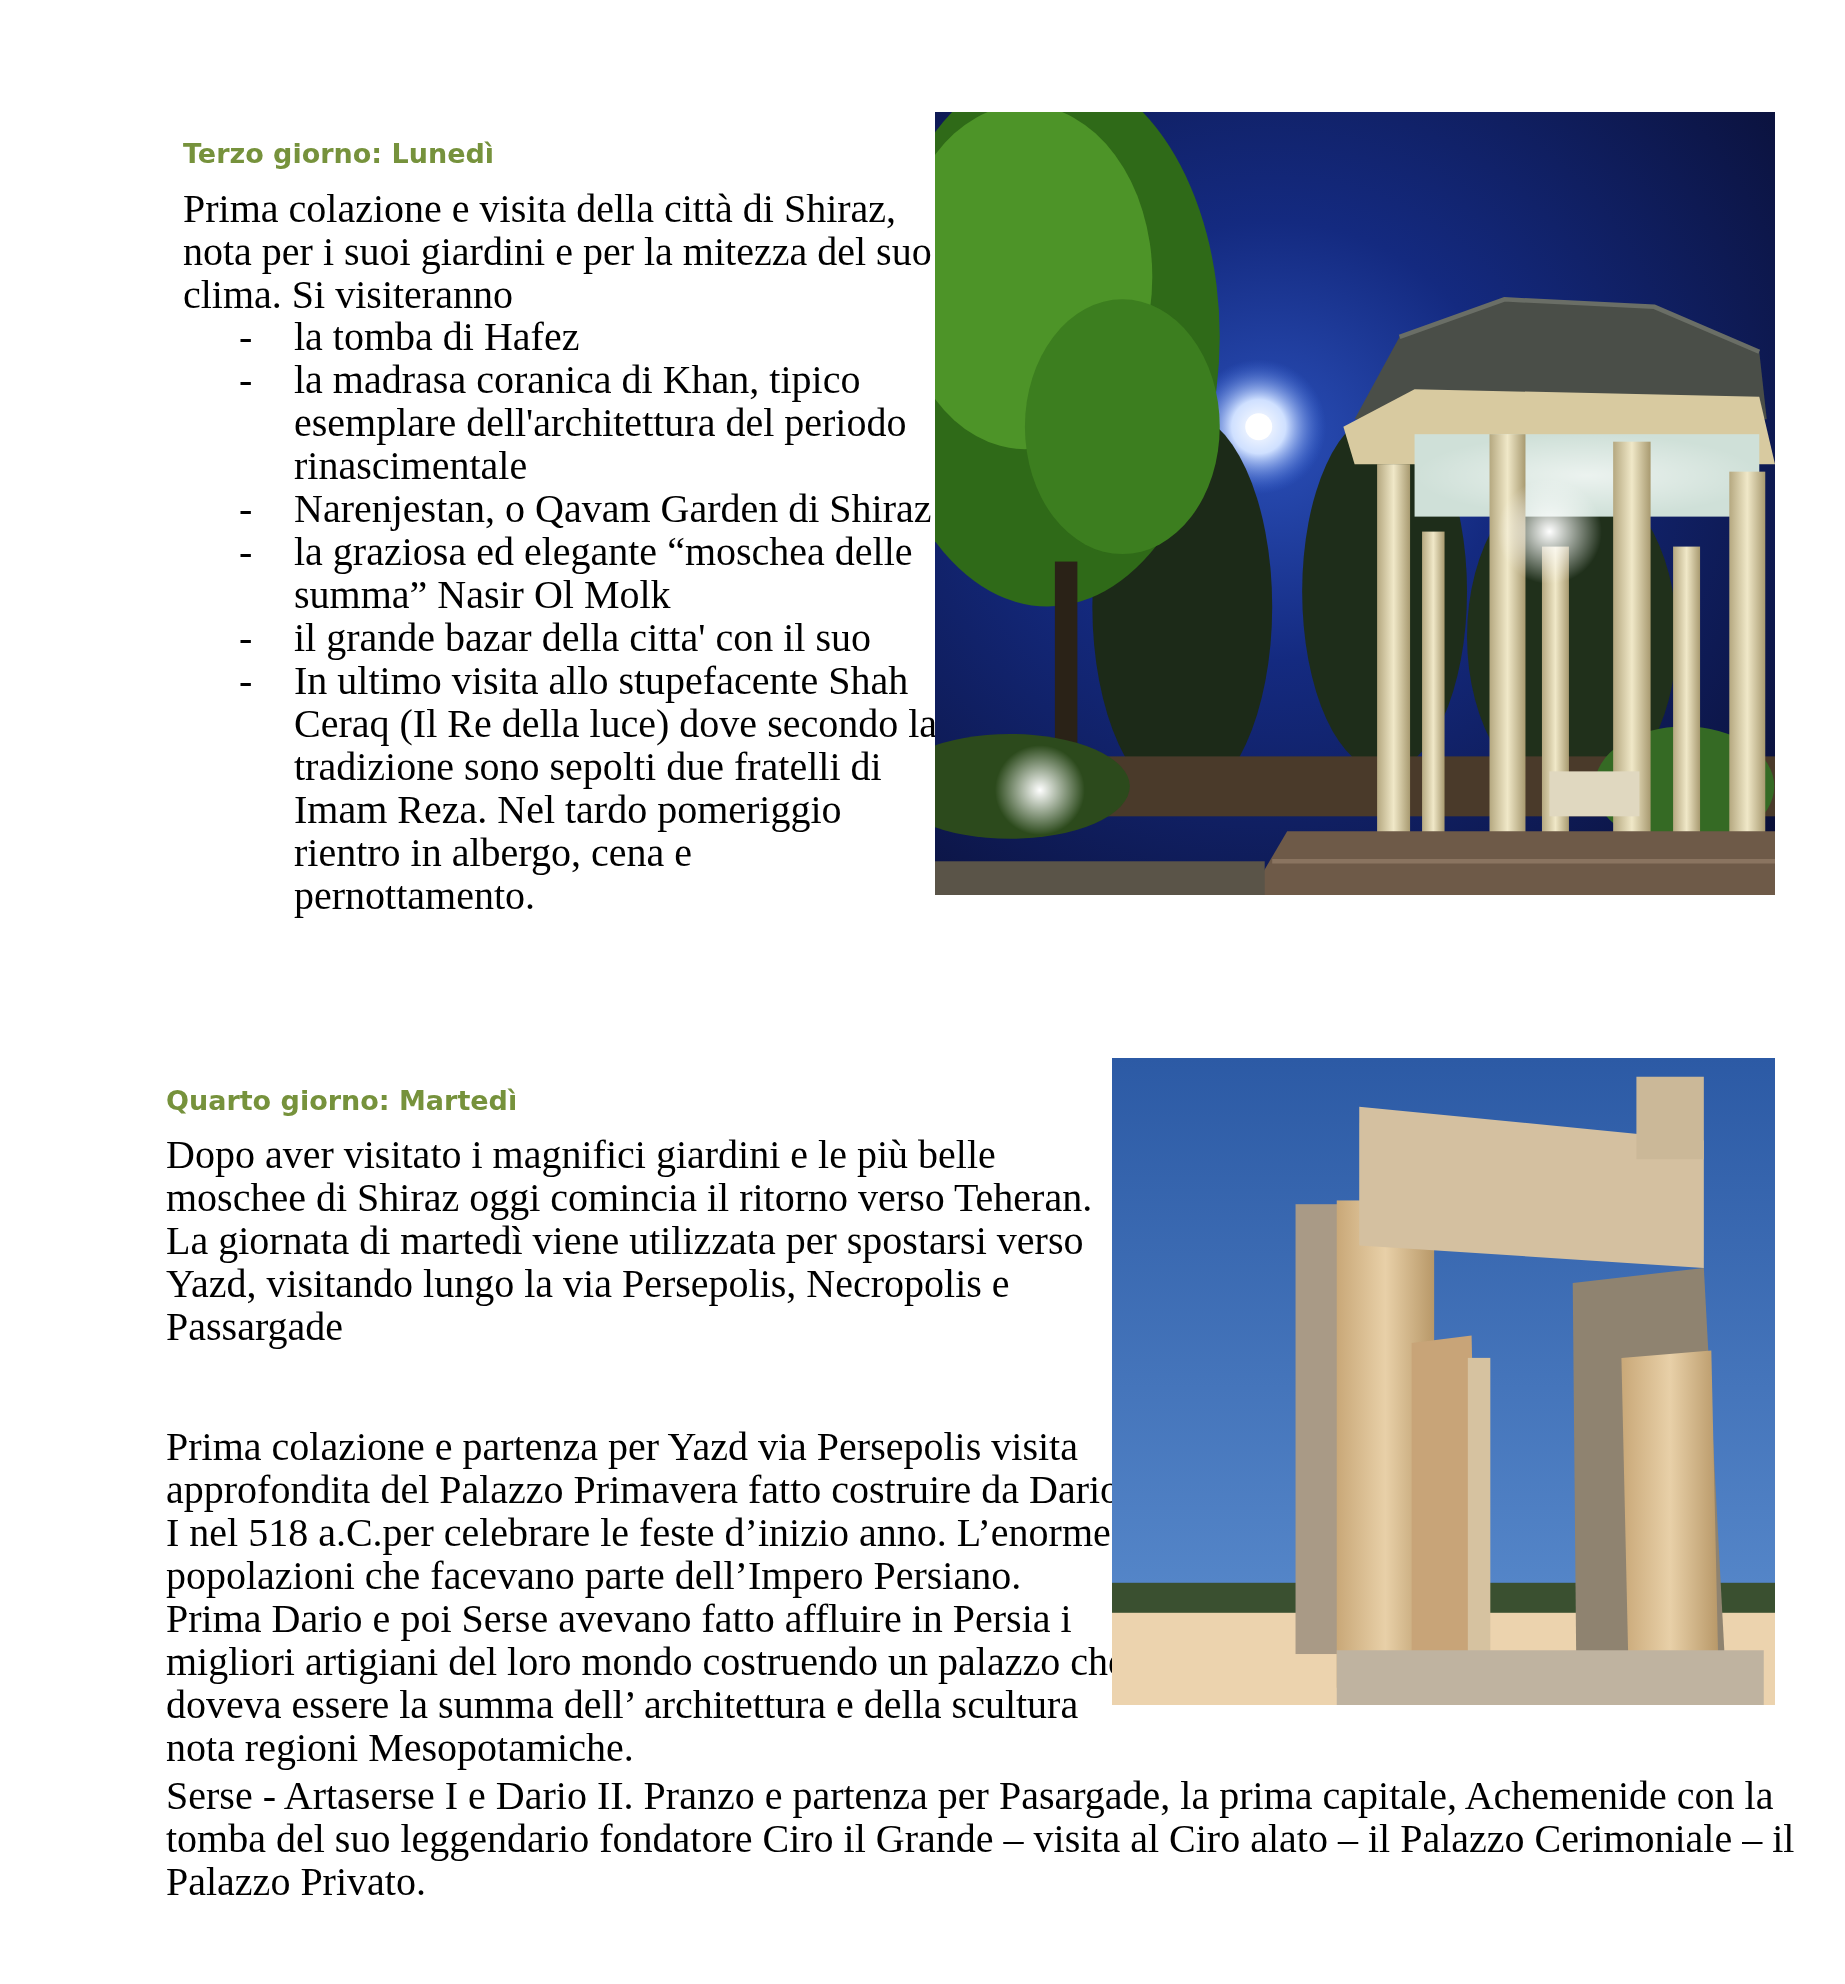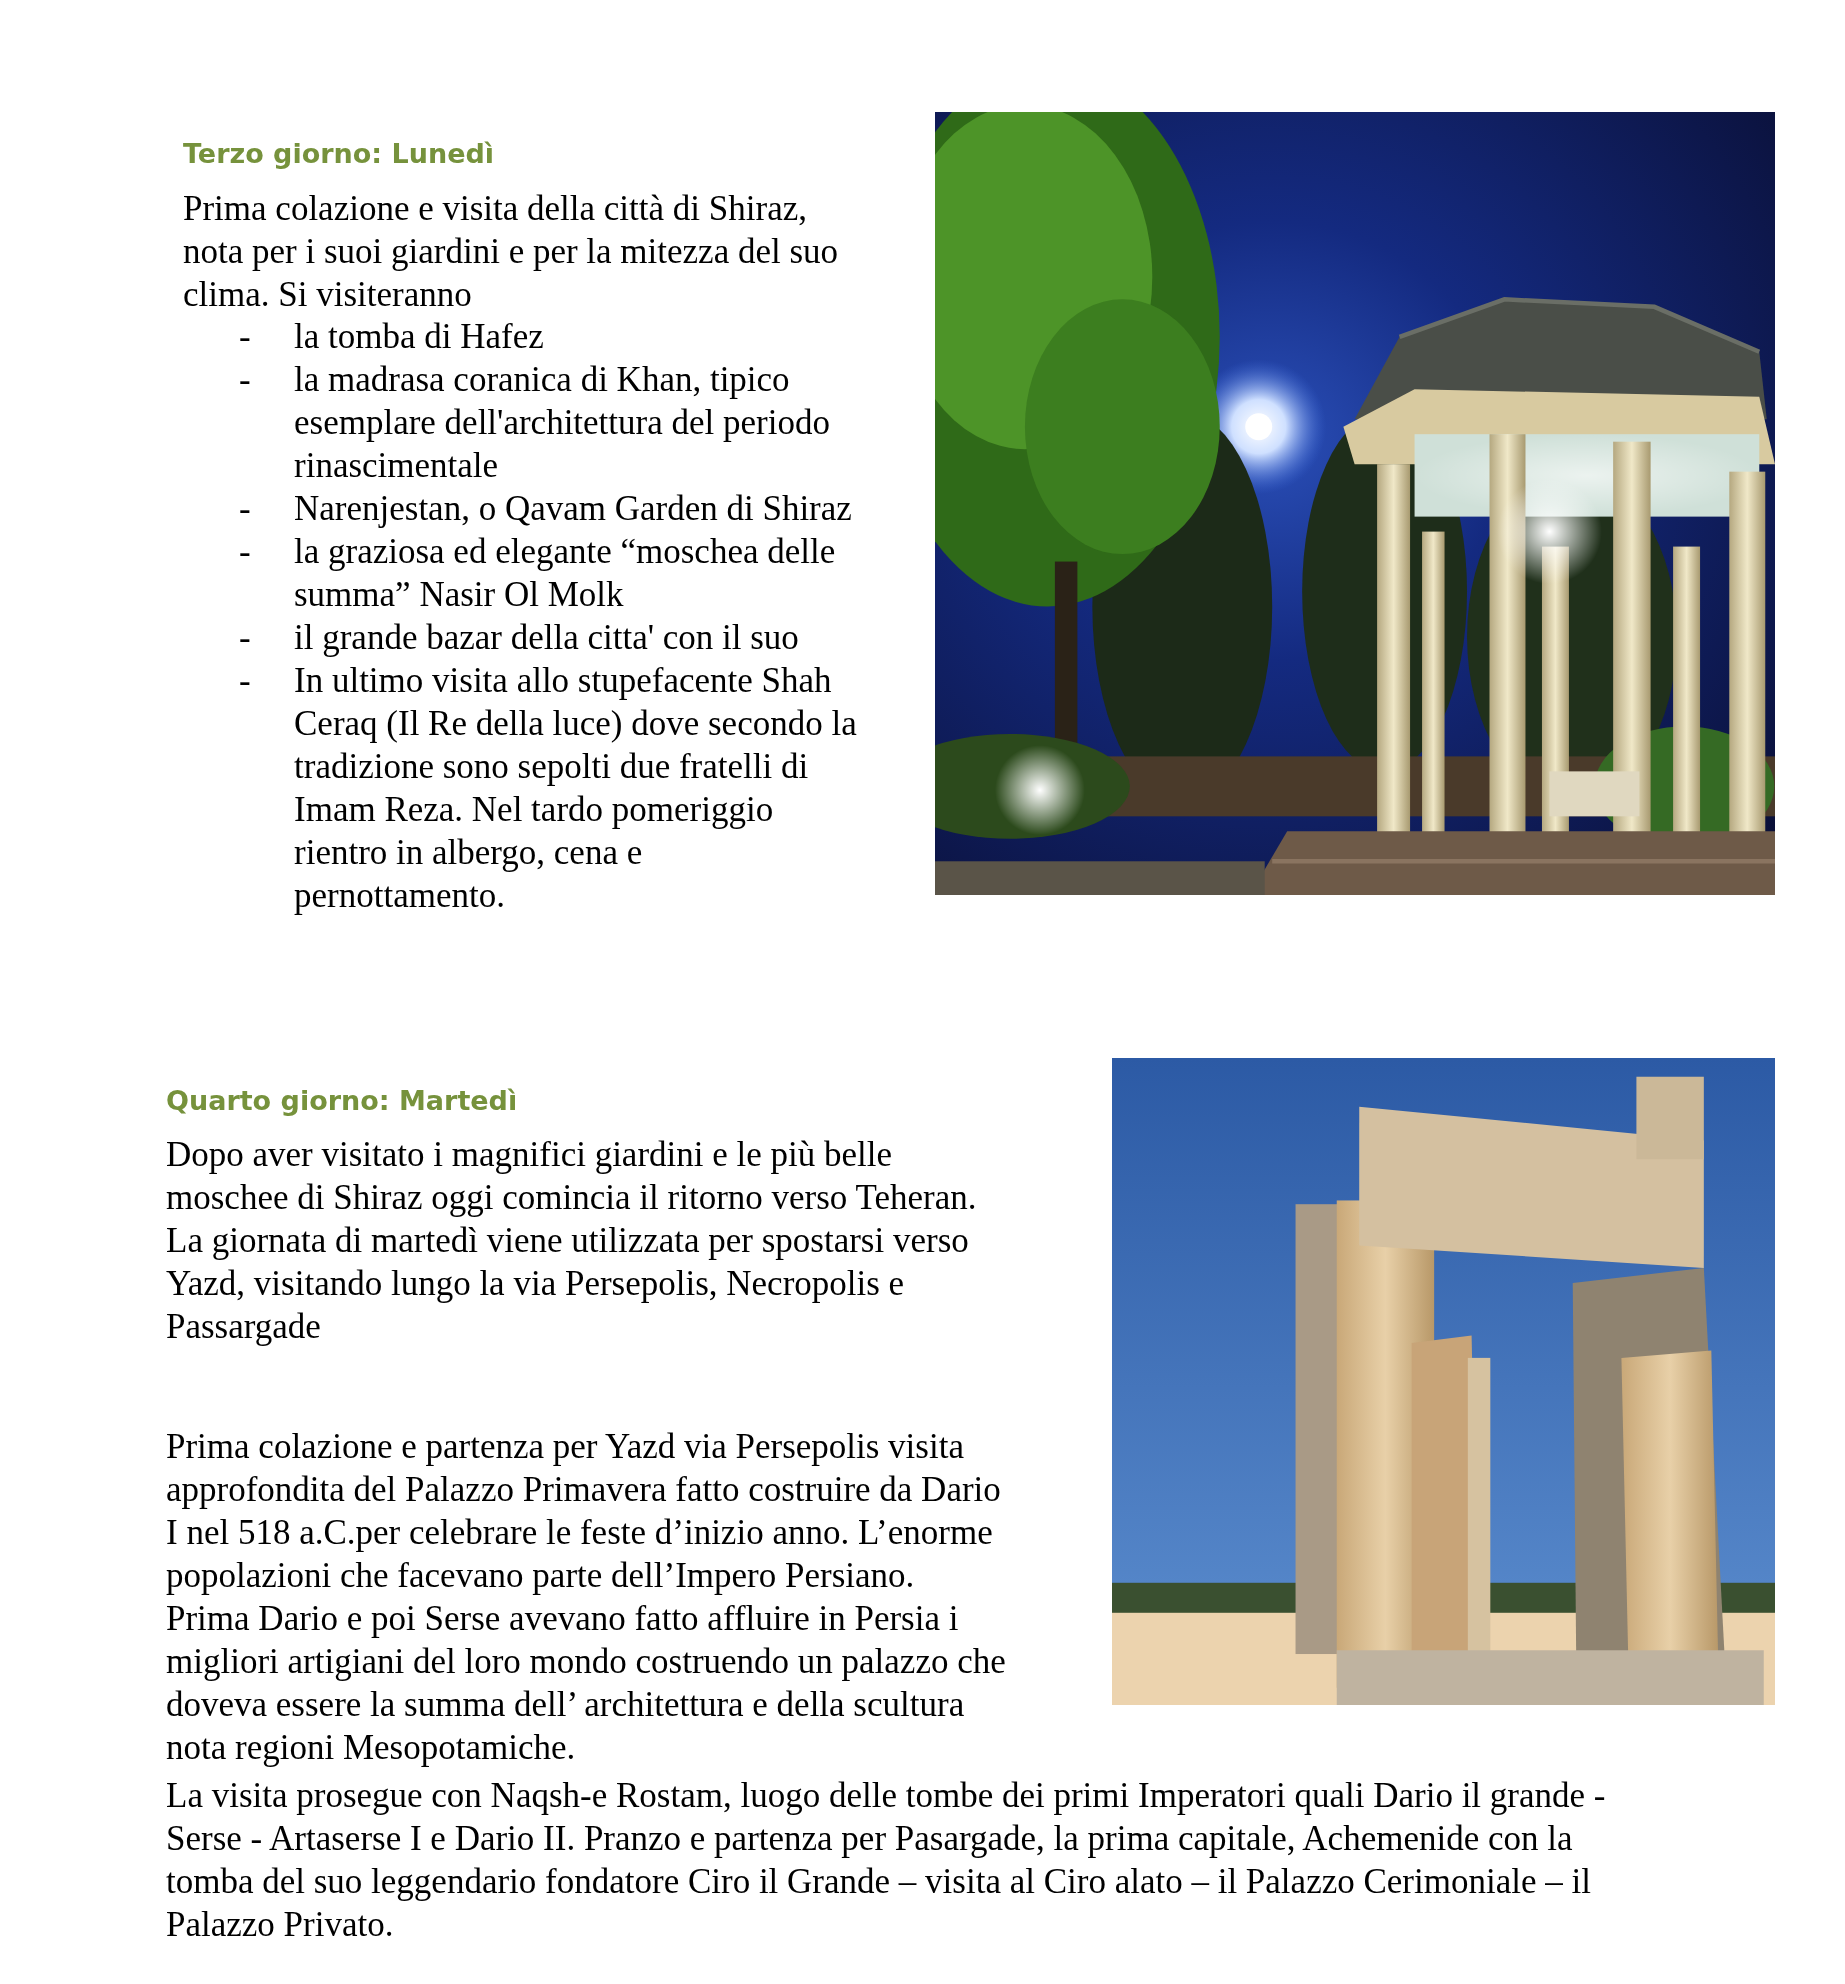--- a/index.html
+++ b/index.html
@@ -9,21 +9,21 @@
     font-family: "DejaVu Sans", sans-serif;
     font-weight: bold;
     font-size: 27px;
     color: #76923C;
     white-space: nowrap;
     line-height: 1;
     margin-top: 22px;
   }
   .body-text {
     font-family: "Liberation Serif", serif;
-    font-size: 35px;
+    font-size: 40px;
     line-height: 43px;
     color: #000000;
   }
   .line { display:block; white-space:nowrap; height:43px; }
   .bullet-row { position:relative; display:block; }
   .bullet-dash { position:absolute; left:-55px; top:0; width:22.5px; }
   .photo { position:absolute; overflow:hidden; }
   .photo svg { display:block; width:100%; height:100%; }
 </style>
 </head>
@@ -159,21 +159,20 @@
   <span class="line">approfondita del Palazzo Primavera fatto costruire da Dario</span>
   <span class="line">I nel 518 a.C.per celebrare le feste d’inizio anno. L’enorme</span>
   <span class="line">popolazioni che facevano parte dell’Impero Persiano.</span>
   <span class="line">Prima Dario e poi Serse avevano fatto affluire in Persia i</span>
   <span class="line">migliori artigiani del loro mondo costruendo un palazzo che</span>
   <span class="line">doveva essere la summa dell’ architettura e della scultura</span>
   <span class="line">nota regioni Mesopotamiche.</span>
 </div>
 
 <div class="abs body-text" style="left:166px; top:1774px;">
-  <span class="line">La visita prosegue con Naqsh-e Rostam, luogo delle tombe dei primi Imperatori quali  Dario il grande -</span>
   <span class="line">Serse - Artaserse I e Dario II. Pranzo e partenza per Pasargade, la prima capitale, Achemenide con la</span>
   <span class="line">tomba del suo leggendario fondatore Ciro il Grande – visita al Ciro alato – il Palazzo Cerimoniale – il</span>
   <span class="line">Palazzo Privato.</span>
 </div>
 
 <div class="photo" style="left:1112px; top:1058px; width:663px; height:647px;">
   <svg viewBox="0 0 885 863" preserveAspectRatio="none">
     <defs>
       <linearGradient id="sky2" x1="0" y1="0" x2="0" y2="1">
         <stop offset="0" stop-color="#2c5aa5"></stop>

